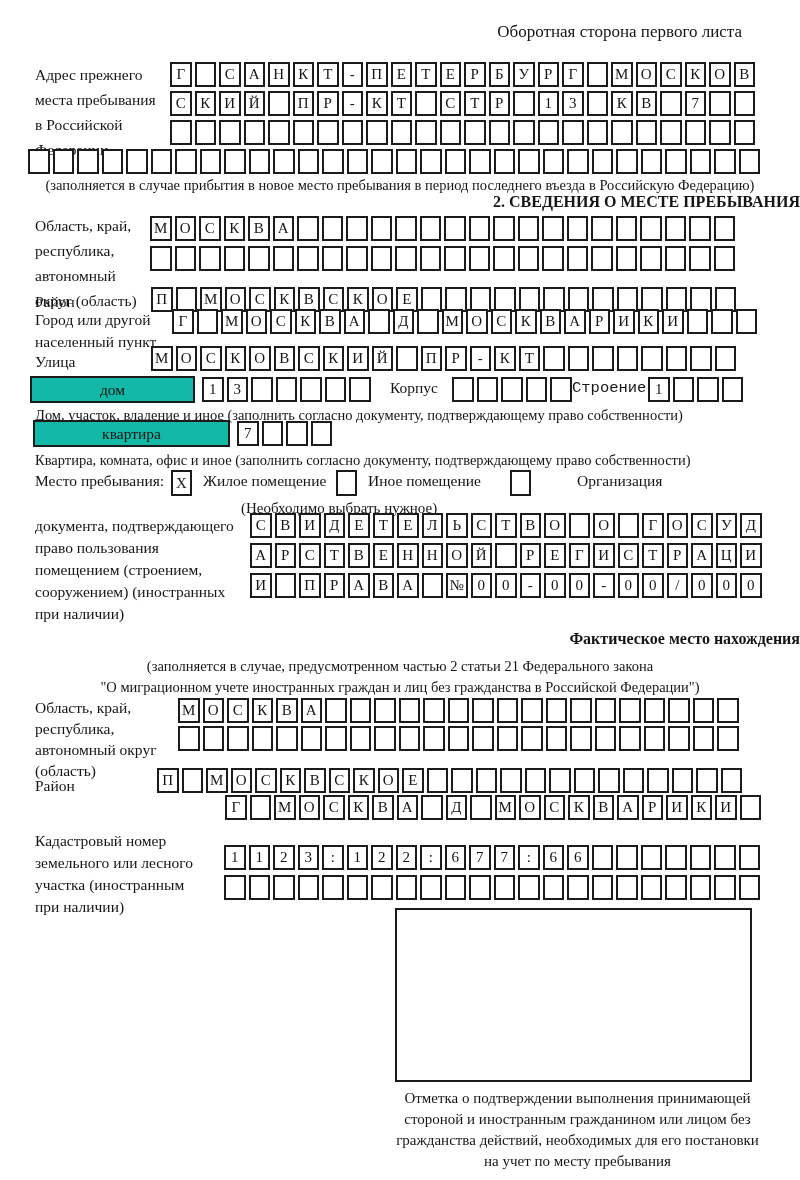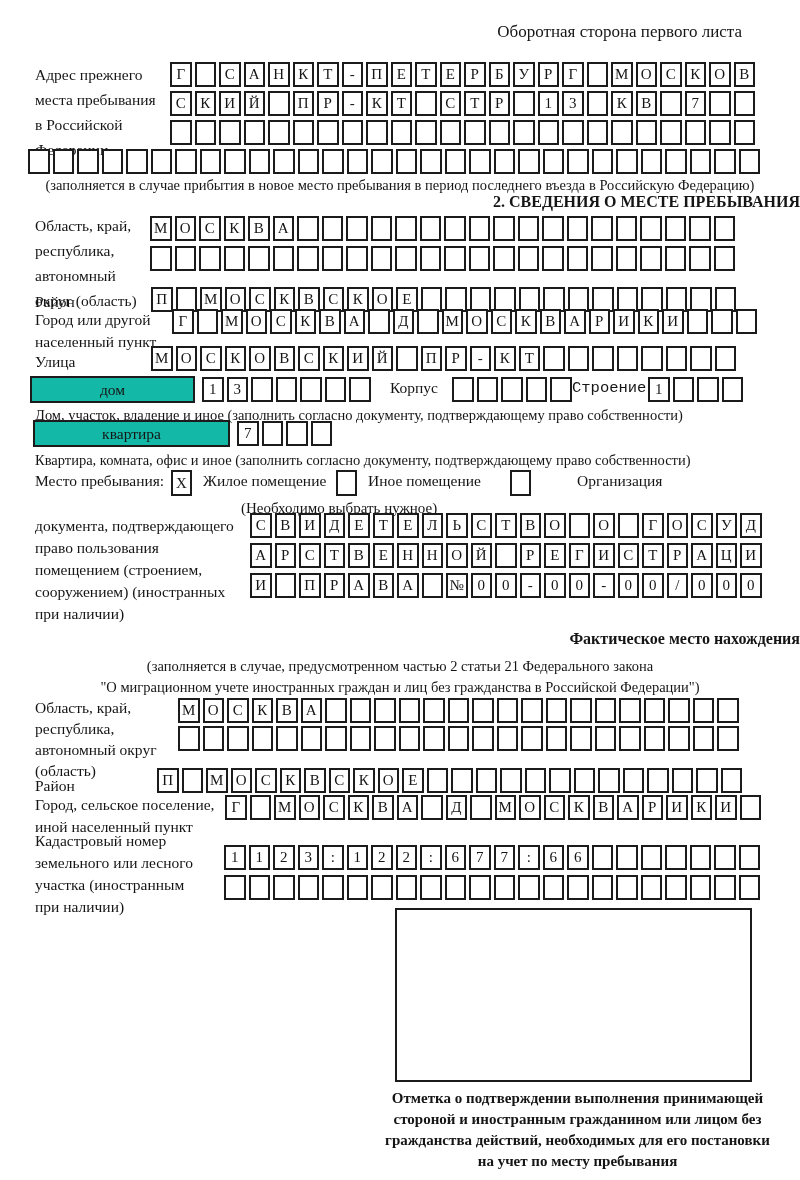--- a/index.html
+++ b/index.html
@@ -81,21 +81,21 @@
   #f-raion-label{left:35px;top:773px;}
   #f-raion-row{left:157px;top:768px;}
   #f-gorod-label{left:35px;top:794px;}
   #f-gorod-row{left:225px;top:795px;}
   #f-kad-label{left:35px;top:830px;}
   #f-kad-r1{left:224px;top:845px;}
   #f-kad-r2{left:224px;top:875px;}
 
   #stamp-box{left:395px;top:908px;width:357px;height:174px;box-sizing:border-box;
              border:2.5px solid #1b1b1b;background:#fff;}
-  #stamp-note{left:385px;top:1088px;width:385px;text-align:center;font-size:15px;line-height:21px;font-weight:bold;}
+  #stamp-note{left:385px;top:1088px;width:385px;text-align:center;font-size:15px;line-height:21px;}
 </style>
 </head>
 <body>
 
 <div class="page">
 
   <div id="header-note" class="abs">Оборотная сторона первого листа</div>
 
   <div id="prev-label" class="lbl">
       <div>Адрес прежнего</div>
@@ -567,24 +567,20 @@
       <span class="cell"></span>
       <span class="cell"></span>
       <span class="cell"></span>
       <span class="cell"></span>
       <span class="cell"></span>
       <span class="cell"></span>
       <span class="cell"></span>
       <span class="cell"></span>
     </div>
 
-  <div id="f-gorod-label" class="lbl lbl-22">
-      <div>Город, сельское поселение,</div>
-      <div>иной населенный пункт</div>
-    </div>
   <div id="f-gorod-row" class="cellrow">
       <span class="cell">Г</span>
       <span class="cell"></span>
       <span class="cell">М</span>
       <span class="cell">О</span>
       <span class="cell">С</span>
       <span class="cell">К</span>
       <span class="cell">В</span>
       <span class="cell">А</span>
       <span class="cell"></span>

